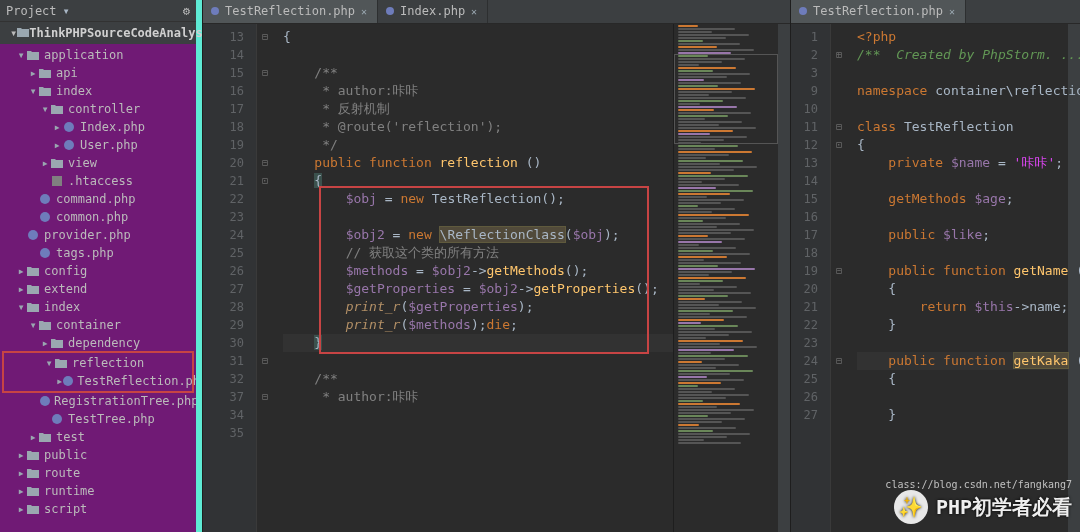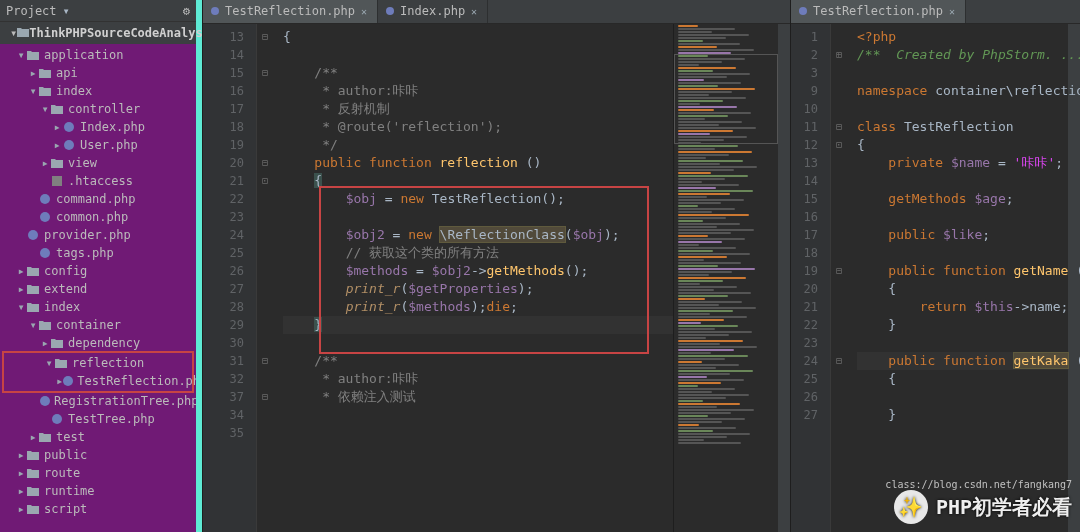--- a/index.html
+++ b/index.html
@@ -398,27 +398,27 @@
             <div class="line"><span class="cmt">     * 反射机制</span></div>
             <div class="line"><span class="cmt">     * @route('reflection');</span></div>
             <div class="line"><span class="cmt">     */</span></div>
             <div class="line"><span class="pun">    </span><span class="kw">public function </span><span class="fn">reflection</span><span class="pun"> ()</span></div>
             <div class="line"><span class="pun">    </span><span class="pun" style="background: rgb(59, 81, 77);">{</span></div>
             <div class="line"><span class="pun">        </span><span class="var">$obj</span><span class="pun"> = </span><span class="kw">new </span><span class="cls">TestReflection</span><span class="pun">();</span></div>
             <div class="line"></div>
             <div class="line"><span class="pun">        </span><span class="var">$obj2</span><span class="pun"> = </span><span class="kw">new </span><span class="hl-word cls">\ReflectionClass</span><span class="pun">(</span><span class="var">$obj</span><span class="pun">);</span></div>
             <div class="line"><span class="pun">        </span><span class="cmt">// 获取这个类的所有方法</span></div>
             <div class="line"><span class="pun">        </span><span class="var">$methods</span><span class="pun"> = </span><span class="var">$obj2</span><span class="op">-&gt;</span><span class="fncall">getMethods</span><span class="pun">();</span></div>
+            <div class="line"><span class="pun">        </span><span class="var">$getProperties</span><span class="pun"> = </span><span class="var">$obj2</span><span class="op">-&gt;</span><span class="fncall">getProperties</span><span class="pun">();</span></div>
             <div class="line"><span class="pun">        </span><span class="fncall-it">print_r</span><span class="pun">(</span><span class="var">$getProperties</span><span class="pun">);</span></div>
             <div class="line"><span class="pun">        </span><span class="fncall-it">print_r</span><span class="pun">(</span><span class="var">$methods</span><span class="pun">);</span><span class="kw">die</span><span class="pun">;</span></div>
             <div class="line hl-caret-row"><span class="pun">    </span><span class="pun" style="background: rgb(59, 81, 77);">}</span></div>
             <div class="line"></div>
             <div class="line"><span class="cmt">    /**</span></div>
             <div class="line"><span class="cmt">     * author:咔咔</span></div>
-            <div class="line"><span class="cmt">     * 依赖注入测试</span></div>
           </div>
         <div class="minimap" id="minimap-left">
             <div class="mline c2" style="width: 20px;"></div>
             <div class="mline " style="width: 57px;"></div>
             <div class="mline " style="width: 34px;"></div>
             <div class="mline " style="width: 71px;"></div>
             <div class="mline " style="width: 48px;"></div>
             <div class="mline c1" style="width: 25px;"></div>
             <div class="mline " style="width: 62px;"></div>
             <div class="mline c2" style="width: 39px;"></div>

